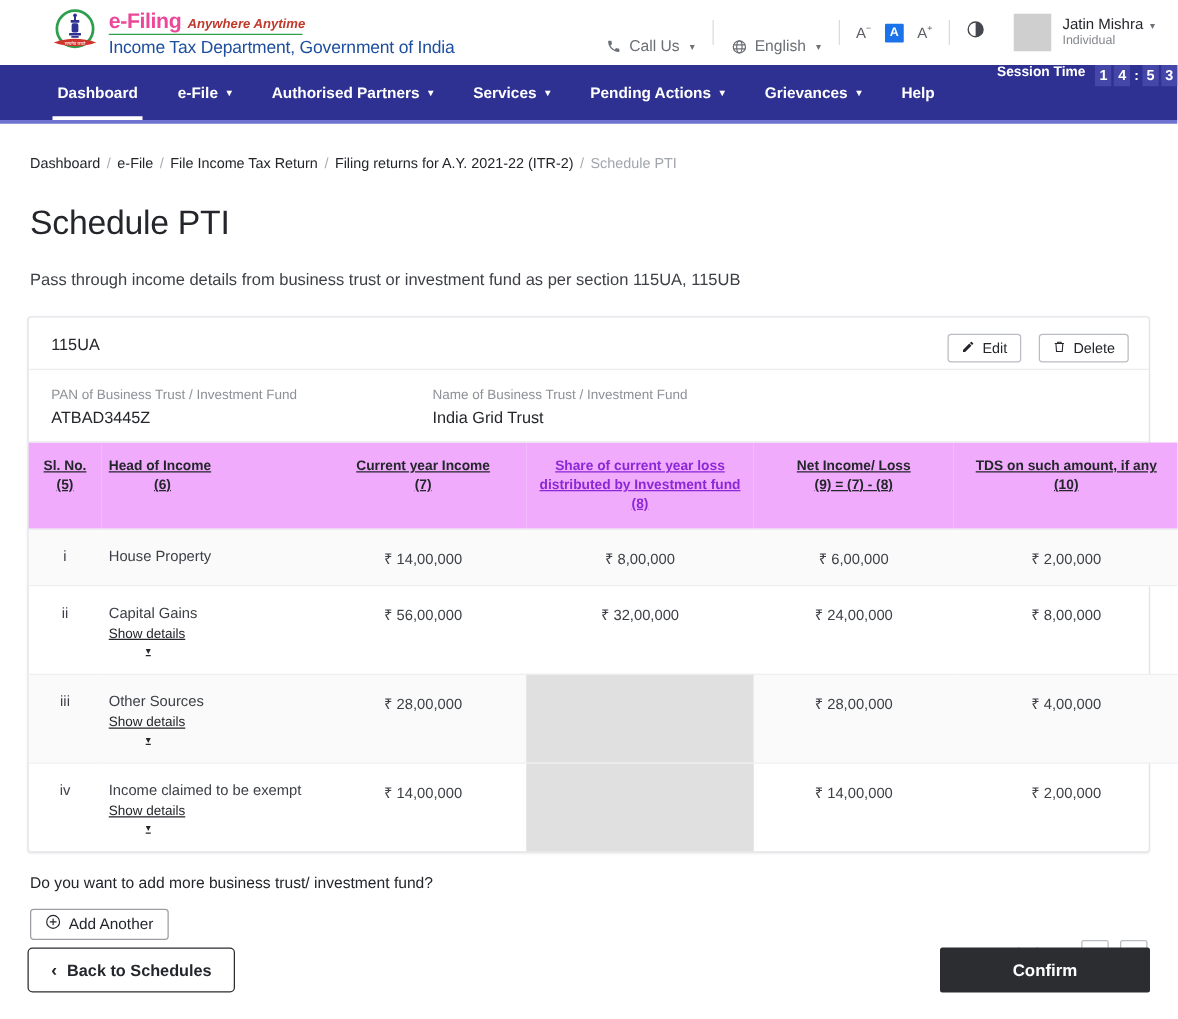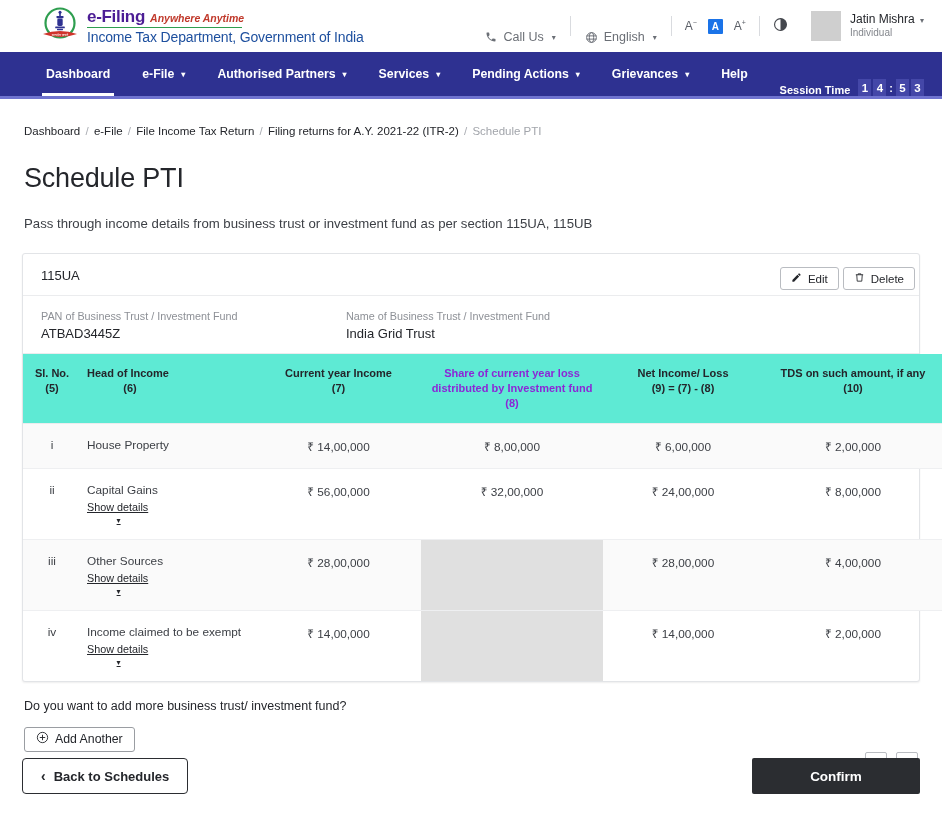--- a/index.html
+++ b/index.html
@@ -20,21 +20,21 @@
     display: flex;
     align-items: center;
     background: #ffffff;
     padding: 0 14px 0 40px;
   }
   .brand { display: flex; align-items: center; gap: 7px; }
   .emblem { width: 40px; height: 40px; position: relative; flex: none; }
   .brand-text { display: flex; flex-direction: column; line-height: 1.05; }
   .brand-row1 { display: flex; align-items: baseline; gap: 5px; }
   .efiling {
-    font-size: 17px; font-weight: bold; color: #4c1d95; letter-spacing: -0.3px;
+    font-size: 17px; font-weight: bold; color: #ec4899; letter-spacing: -0.3px;
   }
   .tagline {
     font-size: 10.5px; font-style: italic; font-weight: bold; color: #c0392b;
   }
   .brand-rule { height: 1.5px; background: #2e9e4f; margin: 1px 0 1.5px 0; width: 155px; }
   .dept { font-size: 14px; color: #1d4f9e; letter-spacing: -0.15px; }
 
   .topbar-right {
     margin-left: auto; display: flex; align-items: center; height: 100%;
   }
@@ -64,22 +64,22 @@
     display: flex; align-items: center; gap: 5px;
     color: #ffffff; font-size: 12.3px; font-weight: bold;
     padding: 0 16px; position: relative; cursor: pointer;
   }
   .nav-item .caret { color: #fff; font-size: 8px; }
   .nav-item.active::after {
     content: ""; position: absolute; left: 12px; right: 12px; bottom: 0;
     height: 3px; background: #ffffff;
   }
   .session {
-    margin-left: auto; display: flex; align-items: flex-end; gap: 4px;
-    padding-right: 18px; color: #fff; font-size: 11px; font-weight: bold;
+    margin-left: auto; display: flex; align-items: flex-start; gap: 4px;
+    color: #fff; font-size: 11px; font-weight: bold;
   }
   .sess-digits { display: flex; align-items: center; gap: 2px; margin-left: 4px; }
   .sd {
     background: #4447a8; width: 13px; height: 17px;
     display: inline-flex; align-items: center; justify-content: center;
     font-size: 11.5px; font-weight: bold; color: #fff;
   }
   .colon { color: #fff; font-size: 11px; font-weight: bold; padding: 0 1px; }
   .nav-under { height: 3px; background: #6f73cf; }
 
@@ -103,36 +103,36 @@
     background: #fff;
     box-shadow: 0 1px 2px rgba(0,0,0,0.07);
   }
   .card-sec {
     padding: 14px 18px 12px 18px;
     border-bottom: 1px solid #ebecee;
     position: relative;
   }
   .fld-label { font-size: 10.8px; color: #8d9096; margin-bottom: 4px; }
   .fld-value { font-size: 13px; color: #24262b; }
-  .card-actions { position: absolute; right: 4px; top: 13px; display: flex; gap: 4px; }
+  .card-actions { position: absolute; right: 16px; top: 13px; display: flex; gap: 14px; }
   .btn-sm {
     border: 1px solid #b9bcc1; background: #fff; border-radius: 3px;
     font-size: 11.5px; color: #24262b; height: 23px; padding: 0 10px;
     display: inline-flex; align-items: center; gap: 6px; cursor: pointer;
     font-family: "Liberation Sans", sans-serif;
   }
   .two-col { display: flex; }
   .two-col > div:first-child { width: 305px; }
 
   
   table.pti { width: 100%; border-collapse: collapse; table-layout: fixed; }
   table.pti th {
     font-size: 11px; font-weight: bold; color: #24262b;
     padding: 12px 6px 12px 6px; vertical-align: top; line-height: 1.35;
-    border-bottom: 1px solid #ebecee; background: #5eead4;
+    border-bottom: 1px solid #ebecee; background: #f0abfc; text-decoration: underline;
   }
   table.pti th.hl { color: #8b27d6; }
   table.pti td {
     font-size: 11.8px; color: #3d4046; padding: 14px 6px;
     vertical-align: top; border-bottom: 1px solid #eeeff1;
   }
   tr.alt td { background: #fafafa; }
   td.c-sl { text-align: center; width: 58px; }
   td.c-head { text-align: left; padding-left: 18px; width: 175px; }
   td.c-num { text-align: center; }

